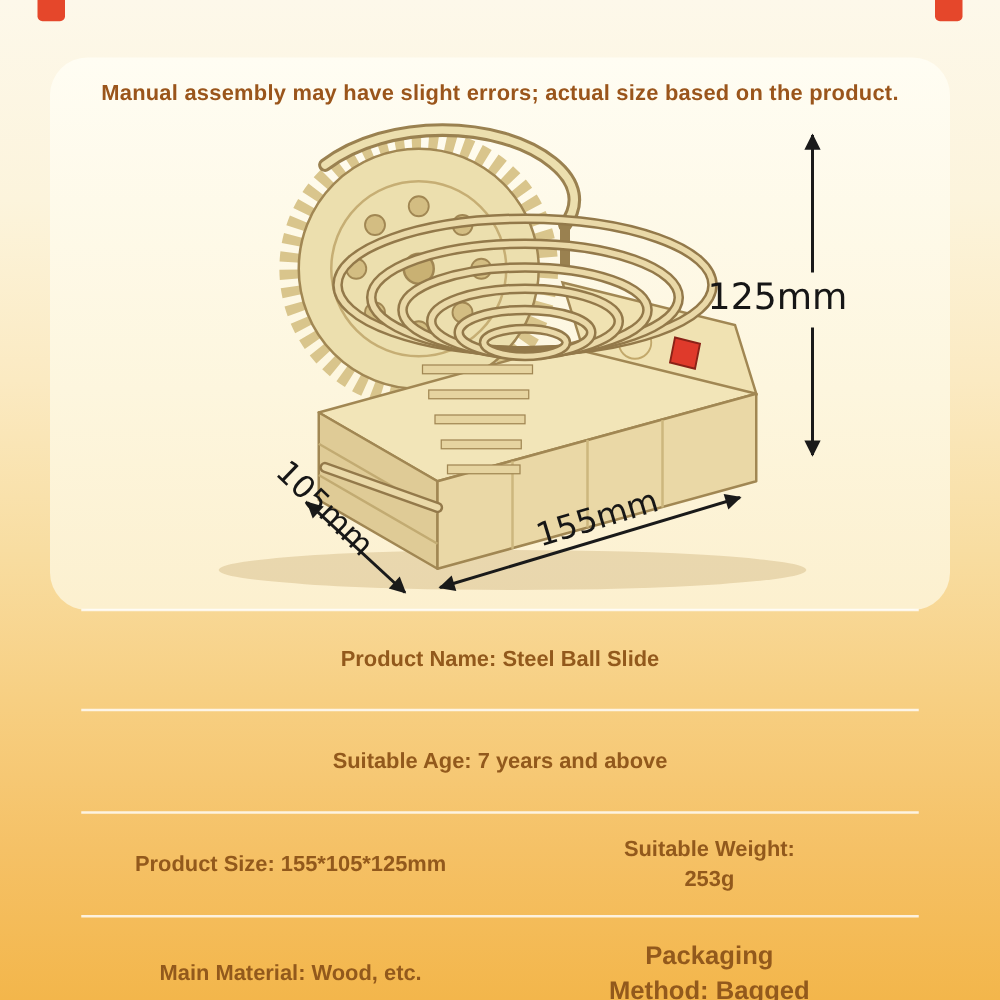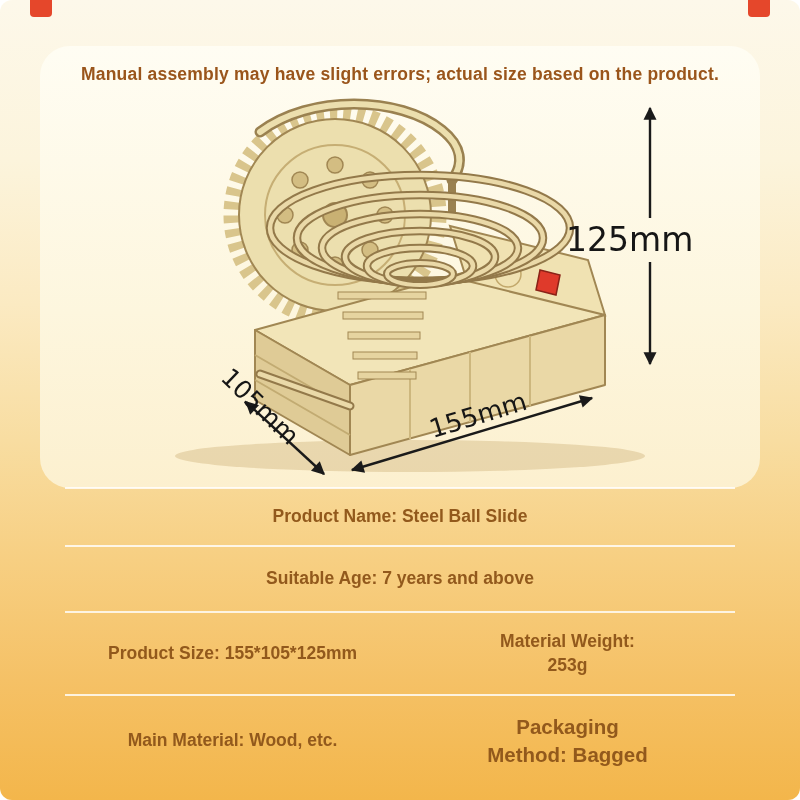--- a/index.html
+++ b/index.html
@@ -1,35 +1,35 @@
 <!DOCTYPE html>
 <html><head>
 <meta charset="utf-8">
 <style>
   html,body{margin:0;padding:0;background:#fff;}
   .canvas{position:relative;width:800px;height:800px;overflow:hidden;
     font-family:"Liberation Sans",sans-serif;
-    background:linear-gradient(180deg,#fdf8ea 0%,#fcf4dc 20%,#fbeac2 38%,#f8dda1 55%,#f7cf82 70%,#f5c166 85%,#f3b64b 100%);border-radius:12px;}
+    background:linear-gradient(180deg,#fdf8ea 0%,#fcf4dc 20%,#fbeac2 38%,#f8dda1 55%,#f7cf82 70%,#f5c166 85%,#f3b64b 100%);}
   .tab{position:absolute;top:0;width:22px;height:17px;background:#e5472b;border-radius:0 0 4px 4px;}
   .tab-left{left:30px}
   .tab-right{right:30px}
   .panel{position:absolute;left:40px;top:46px;width:720px;height:442px;border-radius:30px;
     background:linear-gradient(180deg,#fffdf3 0%,#fdf6de 60%,#fcf0cf 100%);}
   .banner{position:absolute;left:10px;right:10px;top:18px;text-align:center;font-weight:bold;
     font-size:17.5px;letter-spacing:.2px;color:#9a551b;}
   .product-svg{position:absolute;left:110px;top:88px;width:560px;height:390px;}
   .overlay{position:absolute;left:0;top:0;width:800px;height:800px;pointer-events:none;}
   .dim{position:absolute;color:#161616;font-family:"DejaVu Sans",sans-serif;text-align:center;}
-  .dim-h{left:566px;top:220px;width:112px;font-size:33px;text-align:center;}
+  .dim-h{left:566px;top:220px;width:112px;font-size:29px;text-align:center;}
   .dim-d{left:204px;top:392px;width:112px;font-size:25px;transform:rotate(44deg);}
   .dim-w{left:412px;top:400px;width:132px;font-size:26px;transform:rotate(-17deg);}
   .spec{position:absolute;left:65px;top:487px;width:670px;}
   .row{display:flex;box-sizing:border-box;border-top:2px solid rgba(255,255,255,0.8);}
-  .row:nth-child(1){height:58px}
-  .row:nth-child(2){height:66px}
+  .row:nth-child(1){height:80px}
+  .row:nth-child(2){height:82px}
   .row:nth-child(3){height:83px}
   .row:nth-child(4){height:92px}
   .cell{flex:1;display:flex;align-items:center;justify-content:center;font-weight:bold;
     font-size:17.5px;color:#92591c;text-align:center;white-space:pre-line;line-height:1.35;}
   .cell.big{font-size:20.5px;}
 </style>
 </head>
 <body>
 
 <div class="canvas">
@@ -128,21 +128,21 @@
 
   <div class="spec">
     <div class="row">
       <div class="cell">Product Name: Steel Ball Slide</div>
     </div>
     <div class="row">
       <div class="cell">Suitable Age: 7 years and above</div>
     </div>
     <div class="row">
       <div class="cell">Product Size: 155*105*125mm</div>
-      <div class="cell">Material Weight:
+      <div class="cell">Suitable Weight:
 253g</div>
     </div>
     <div class="row">
       <div class="cell">Main Material: Wood, etc.</div>
       <div class="cell big">Packaging
 Method: Bagged</div>
     </div>
   </div>
 
 </div>

